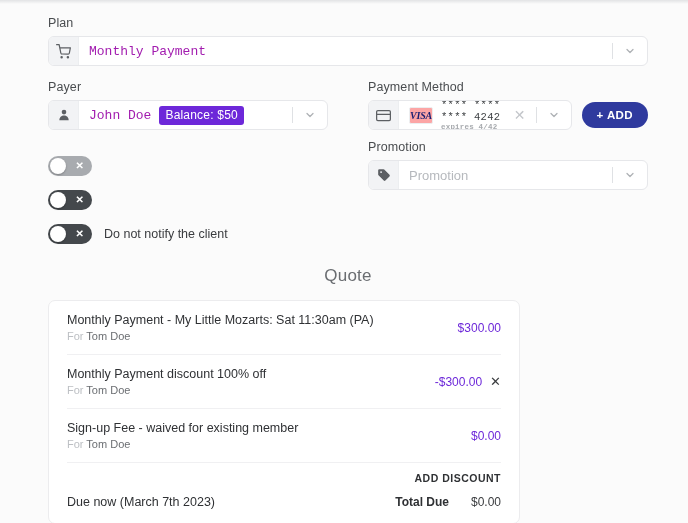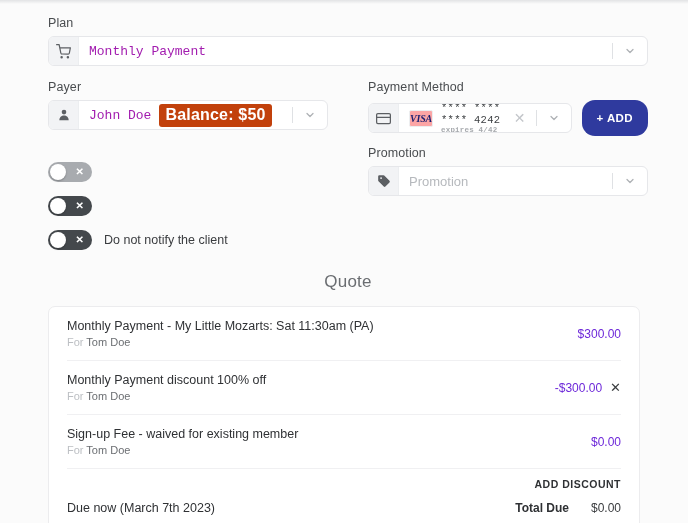--- a/index.html
+++ b/index.html
@@ -150,21 +150,21 @@
   }
   .card-exp {
     font-family: "Liberation Mono", monospace;
     font-size: 7.5px;
     color: #a7aaae;
     letter-spacing: .2px;
     font-weight: bold;
   }
 
   .add-btn {
-    height: 36px;
+    height: 26px;
     background: #2f3a9e;
     color: #ffffff;
     border: none;
     border-radius: 13px;
     font-family: "Liberation Sans", sans-serif;
     font-size: 11.5px;
     font-weight: bold;
     letter-spacing: .4px;
     padding: 0 15px;
     cursor: pointer;
@@ -209,21 +209,21 @@
     text-align: center;
     font-size: 17px;
     color: #6a6d71;
     margin-top: 22px;
     font-weight: normal;
     letter-spacing: .2px;
   }
 
   .quote-card {
     margin-top: 14px;
-    width: 592px;
+    width: 472px;
     background: #ffffff;
     border: 1px solid #ececee;
     border-radius: 7px;
     padding: 0 18px;
   }
 
   .qrow {
     display: flex;
     align-items: center;
     justify-content: space-between;
@@ -267,24 +267,24 @@
     justify-content: space-between;
     padding: 4px 0 14px 0;
   }
   .due-now { font-size: 12.5px; color: #2f3134; }
   .total-right { display: flex; align-items: center; gap: 22px; }
   .total-label { font-size: 12px; font-weight: bold; color: #2f3134; }
   .total-value { font-size: 12px; color: #3a3c3f; }
 
   
   .balance-badge {
-    background: #c2410c;
+    background: #6d28d9;
     color: #ffffff;
-    font-size: 16px;
-    font-weight: bold;
+    font-size: 12px;
+    font-weight: normal;
     border-radius: 3px;
     padding: 2.5px 6px;
     letter-spacing: .2px;
     white-space: nowrap;
   }
 
   svg { display: block; }
 </style>
 </head>
 <body>

